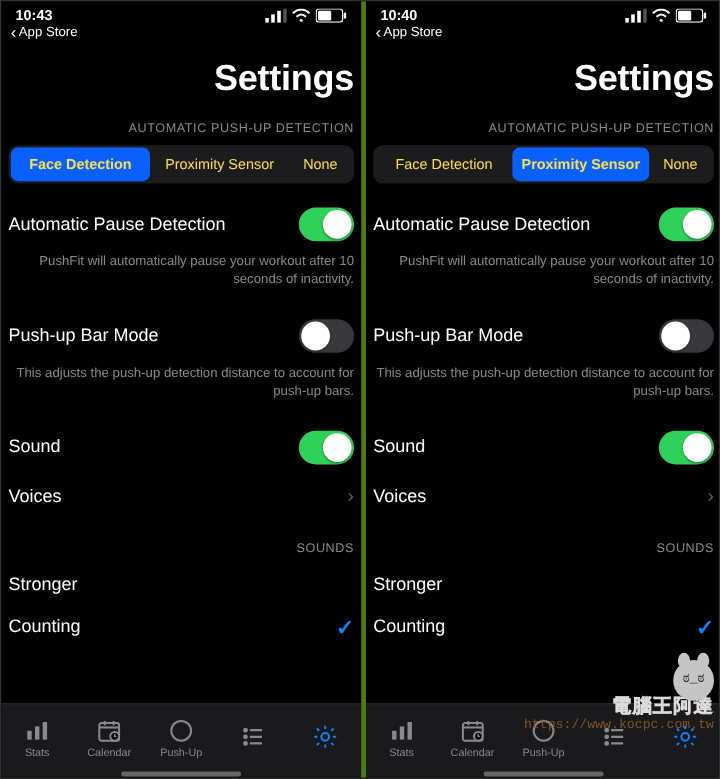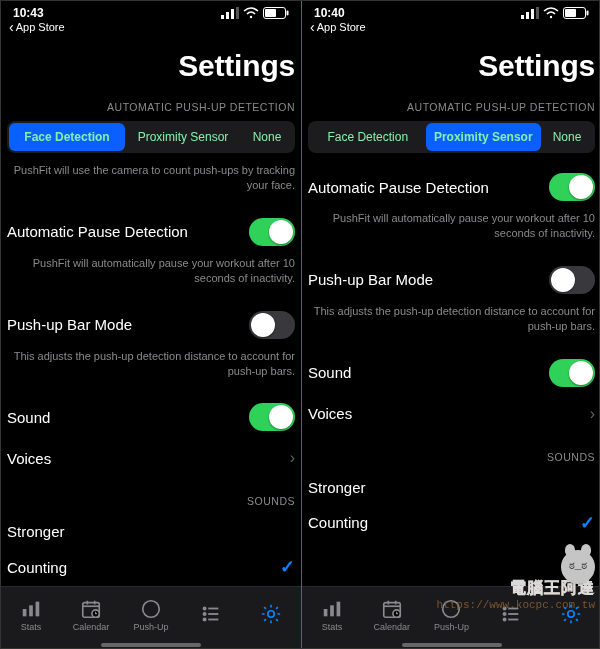--- a/index.html
+++ b/index.html
@@ -8,42 +8,42 @@
     font-family: -apple-system, "Helvetica Neue", Arial, sans-serif;
     color: #fff;
     width: 600px;
     height: 649px;
     overflow: hidden;
     position: relative;
     border: 1px solid #333;
   }
   .screens { display: flex; width: 600px; height: 509px; }
   .screen { width: 300px; height: 649px; display: flex; flex-direction: column; position: relative; }
-  .screen + .screen { border-left: 1px solid #4d7c0f; }
+  .screen + .screen { border-left: 4px solid #4d7c0f; }
 
   .status-bar { display: flex; align-items: center; justify-content: space-between; padding: 4px 12px 0 12px; height: 20px; font-size: 12px; font-weight: 600; }
   .status-left { display:flex; align-items:center; gap:4px;}
   .status-right { display: flex; align-items: center; gap: 4px; }
 
   .back-row { display:flex; align-items:center; gap:2px; padding: 0 8px 6px 8px; font-size:11px; color:#fff;}
   .back-row .chev { font-size:14px; line-height:10px; }
 
   .content { flex: 1; overflow: hidden; padding: 0 6px; text-align: right; }
 
   .title { font-size: 30px; font-weight: 700; margin: 10px 0 18px 0; letter-spacing: -0.2px; }
 
   .section-label { font-size: 10.5px; letter-spacing: 0.5px; color: #8a8a8e; margin: 6px 0 8px 0; text-transform: uppercase; }
 
   .seg {
     display: flex; background: #1c1c1e; border-radius: 8px; padding: 2px;
     width: 100%; height: 32px; margin-bottom: 10px;
   }
   .seg-btn {
     flex: 1; display:flex; align-items:center; justify-content:center;
-    font-size: 12px; color:#86efac; border-radius:6px; white-space:nowrap;
+    font-size: 12px; color:#fde047; border-radius:6px; white-space:nowrap;
     padding: 0 4px;
   }
   .seg-btn.active { background:#0a60ff; font-weight:600; }
   .seg-btn.none-btn { flex: 0 0 52px; }
 
   .desc { font-size: 11px; line-height: 1.4; color:#8a8a8e; margin-bottom: 14px; }
 
   .row {
     display:flex; align-items:center; justify-content:space-between;
     padding: 10px 0; font-size: 15px; color:#fff;
@@ -124,21 +124,20 @@
         <span>App Store</span>
       </div>
       <div class="content">
         <h1 class="title">Settings</h1>
         <div class="section-label">AUTOMATIC PUSH-UP DETECTION</div>
         <div class="seg">
           <div class="seg-btn active">Face Detection</div>
           <div class="seg-btn">Proximity Sensor</div>
           <div class="seg-btn none-btn">None</div>
         </div>
-        <div class="desc">PushFit will use the camera to count push-ups by tracking your face.</div>
         <div class="row">
           <span class="label">Automatic Pause Detection</span>
           <span class="toggle on">
             <span class="knob"></span>
           </span>
         </div>
         <div class="desc">PushFit will automatically pause your workout after 10 seconds of inactivity.</div>
         <div class="row">
           <span class="label">Push-up Bar Mode</span>
           <span class="toggle off">

